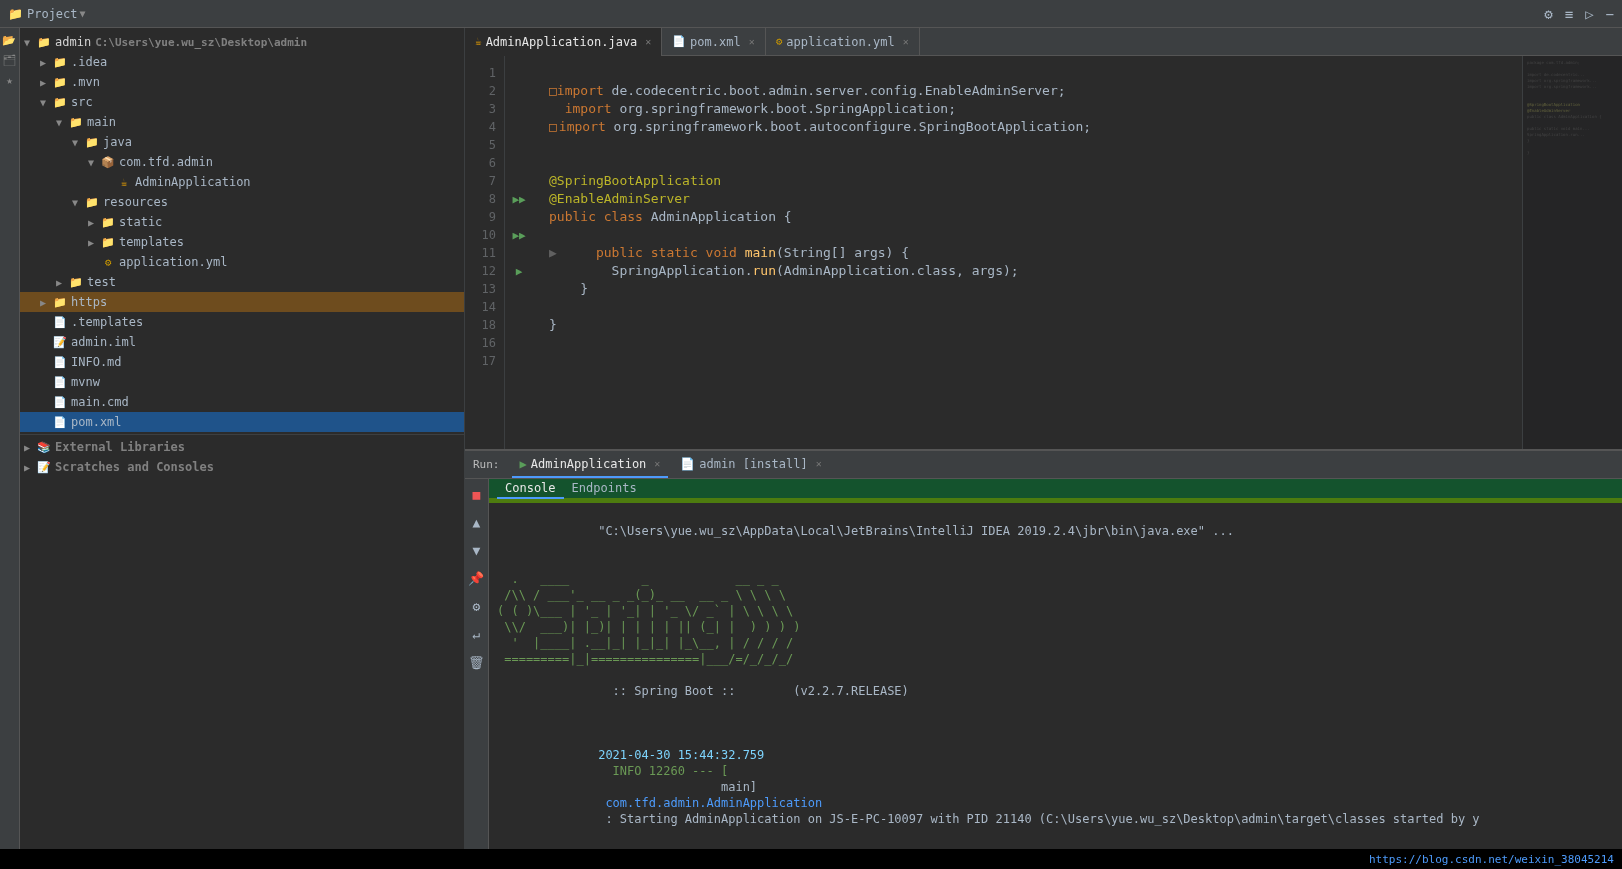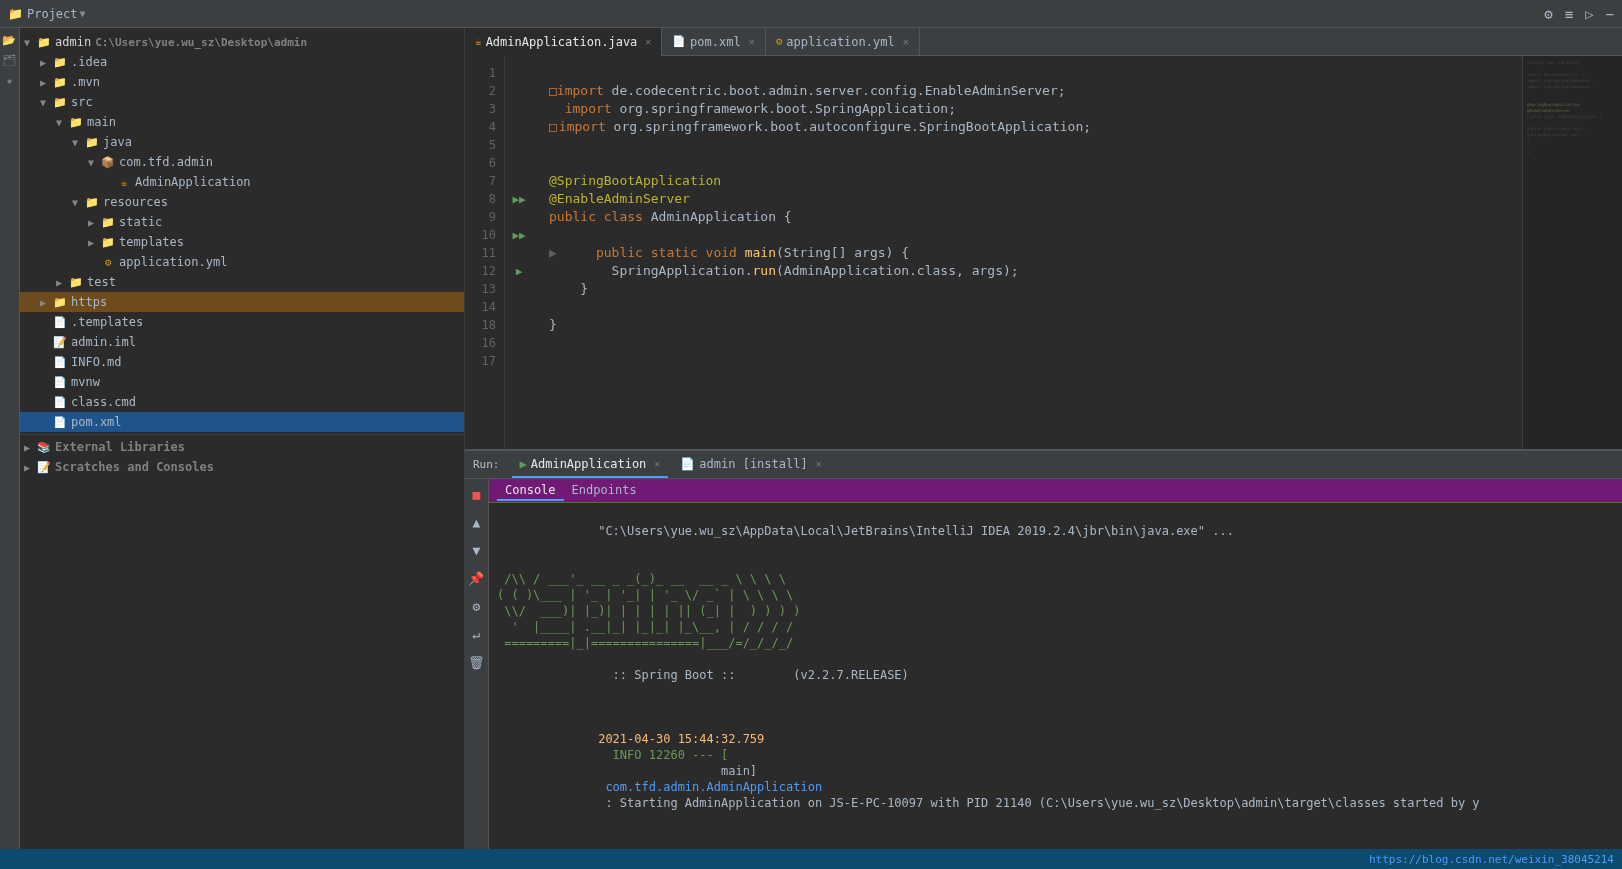--- a/index.html
+++ b/index.html
@@ -251,21 +251,21 @@
       margin: 0;
       min-height: 16px;
       color: #a9b7c6;
     }
 
     .spring-banner {
       color: #6a9955;
       font-family: monospace;
     }
 
-    .log-timestamp { color: #fdba74; }
+    .log-timestamp { color: #7dd3fc; }
     .log-info { color: #6a9955; }
     .log-thread { color: #a9b7c6; }
     .log-class-admin { color: #4d9bfb; }
     .log-message { color: #a9b7c6; }
 
     .cmd-line {
       color: #a9b7c6;
       background: #2b2b2b;
     }
 
@@ -304,21 +304,21 @@
       height: 16px;
       display: flex;
       align-items: center;
       justify-content: center;
       font-size: 11px;
       color: #888;
       cursor: pointer;
     }
 
     .status-bar {
-      background: #0c4a6e;
+      background: #000000;
       height: 20px;
       display: flex;
       align-items: center;
       padding: 0 8px;
       font-size: 11px;
       color: #d4d4d4;
       justify-content: flex-end;
       flex-shrink: 0;
     }
 
@@ -500,21 +500,21 @@
         <span class="tree-indent" style="width:16px;"></span>
         <span class="tree-arrow" style="opacity:0;">▶</span>
         <span class="tree-icon color-gray">📄</span>
         <span class="tree-label">mvnw</span>
       </div>
 
       <div class="tree-item">
         <span class="tree-indent" style="width:16px;"></span>
         <span class="tree-arrow" style="opacity:0;">▶</span>
         <span class="tree-icon color-gray">📄</span>
-        <span class="tree-label">class.cmd</span>
+        <span class="tree-label">main.cmd</span>
       </div>
 
       <div class="tree-item selected">
         <span class="tree-indent" style="width:16px;"></span>
         <span class="tree-arrow" style="opacity:0;">▶</span>
         <span class="tree-icon" style="color:#cc7832;">📄</span>
         <span class="tree-label">pom.xml</span>
       </div>
 
       <div class="separator-line"></div>
@@ -728,37 +728,38 @@
           <div class="run-toolbar-btn" title="Scroll Up">▲</div>
           <div class="run-toolbar-btn" title="Scroll Down">▼</div>
           <div class="run-toolbar-btn" title="Pin">📌</div>
           <div class="run-toolbar-btn" title="Settings">⚙</div>
           <div class="run-toolbar-btn" title="Soft Wrap">↵</div>
           <div class="run-toolbar-btn" title="Clear">🗑</div>
         </div>
 
         <div style="flex:1; display:flex; flex-direction:column; overflow:hidden;">
 
-          <div style="display:flex; align-items:center; background:#701a75; border-bottom:1px solid #4d7c0f; height:24px; padding:0 8px;">
+          <div style="display:flex; align-items:center; background:#14532d; border-bottom:5px solid #4d7c0f; height:24px; padding:0 8px;">
             <div class="console-tab active">
               <span>Console</span>
             </div>
             <div class="console-tab">
               <span>Endpoints</span>
             </div>
           </div>
 
           <div class="console-output">
 
             <div class="console-line cmd-line">
               <span>"C:\Users\yue.wu_sz\AppData\Local\JetBrains\IntelliJ IDEA 2019.2.4\jbr\bin\java.exe" ...</span>
             </div>
 
             <div class="console-line">&nbsp;</div>
 
+            <div class="console-line spring-banner">  .   ____          _            __ _ _</div>
             <div class="console-line spring-banner"> /\\ / ___'_ __ _ _(_)_ __  __ _ \ \ \ \</div>
             <div class="console-line spring-banner">( ( )\___ | '_ | '_| | '_ \/ _` | \ \ \ \</div>
             <div class="console-line spring-banner"> \\/  ___)| |_)| | | | | || (_| |  ) ) ) )</div>
             <div class="console-line spring-banner">  '  |____| .__|_| |_|_| |_\__, | / / / /</div>
             <div class="console-line spring-banner"> =========|_|===============|___/=/_/_/_/</div>
             <div class="console-line">
               <span>  :: Spring Boot ::        (v2.2.7.RELEASE)</span>
             </div>
 
             <div class="console-line">&nbsp;</div>

